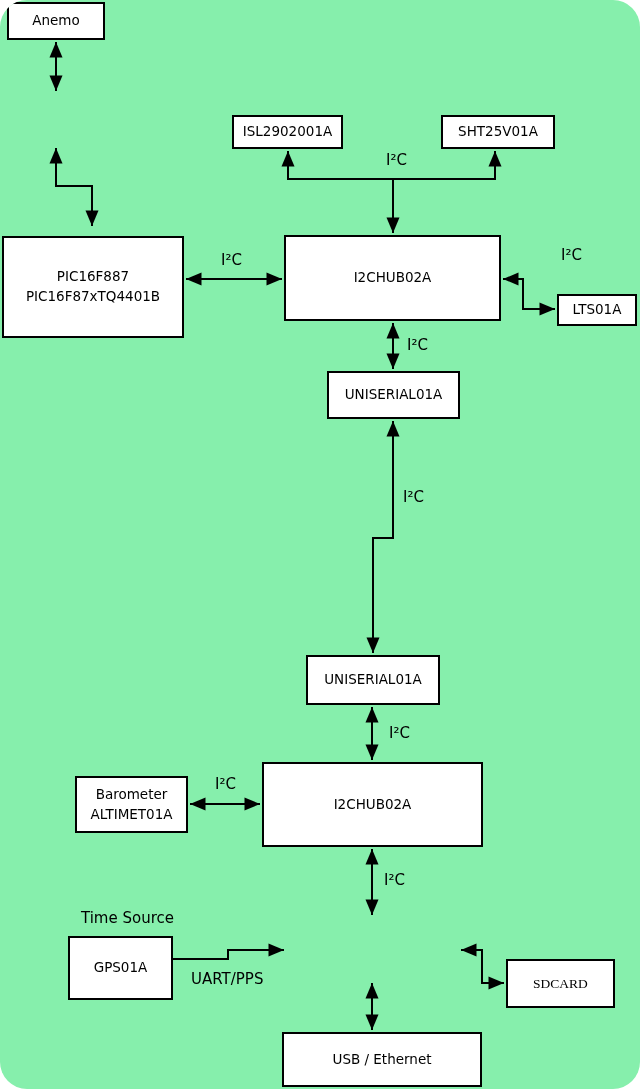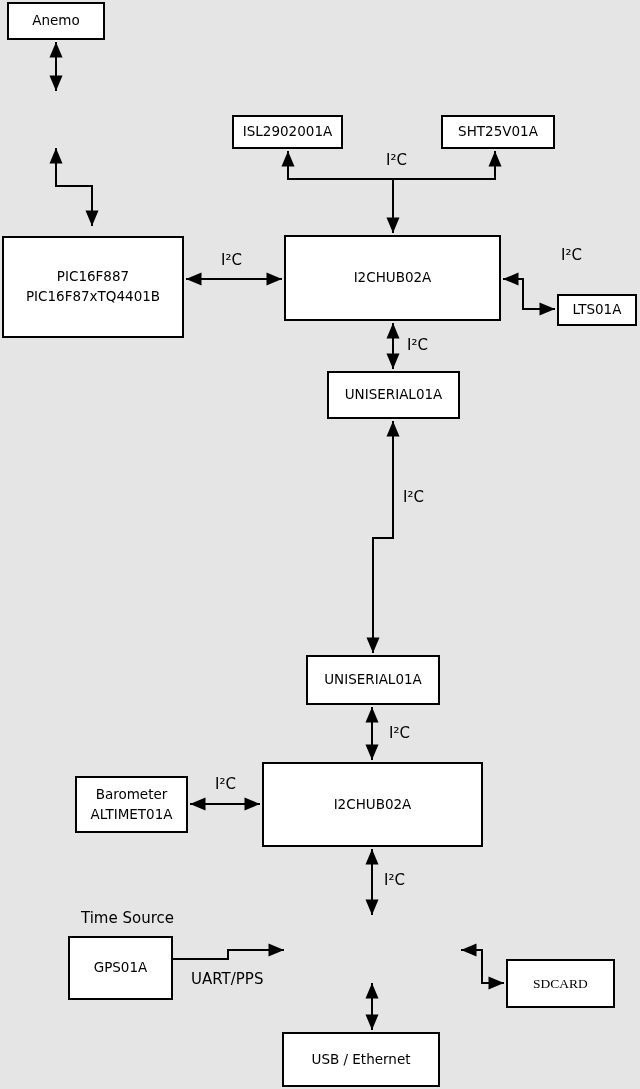--- a/index.html
+++ b/index.html
@@ -5,22 +5,23 @@
   html, body {
     margin: 0;
     padding: 0;
     background: #ffffff;
     font-family: "DejaVu Sans", "Liberation Sans", sans-serif;
   }
   .canvas {
     position: relative;
     width: 640px;
     height: 1089px;
-    background: #e5e5e5;
+    background: #86efac;
     overflow: hidden;
+    border-radius: 27px;
   }
   .wires {
     position: absolute;
     left: 0; top: 0;
     width: 640px; height: 1089px;
   }
   .node {
     position: absolute;
     box-sizing: border-box;
     border: 2px solid #000000;
@@ -90,21 +91,21 @@
   <div class="node" style="left:262px; top:762px;  width:221px; height:85px;">I2CHUB02A</div>
 
   <div class="node" style="left:75px;  top:776px;  width:113px; height:57px;">Barometer
 ALTIMET01A</div>
 
 
   <div class="node" style="left:68px;  top:936px;  width:105px; height:64px;">GPS01A</div>
 
   <div class="node" style="left:506px; top:959px;  width:109px; height:49px;font-family:Liberation Serif, serif;">SDCARD</div>
 
-  <div class="node" style="left:282px; top:1032px; width:158px; height:55px;">USB / Ethernet</div>
+  <div class="node" style="left:282px; top:1032px; width:200px; height:55px;">USB / Ethernet</div>
 
   <div class="edge-label" style="left:386px; top:151px;">I²C</div>
 
   <div class="edge-label" style="left:221px; top:251px;">I²C</div>
 
   <div class="edge-label" style="left:561px; top:246px;">I²C</div>
 
   <div class="edge-label" style="left:407px; top:336px;">I²C</div>
 
   <div class="edge-label" style="left:403px; top:488px;">I²C</div>

